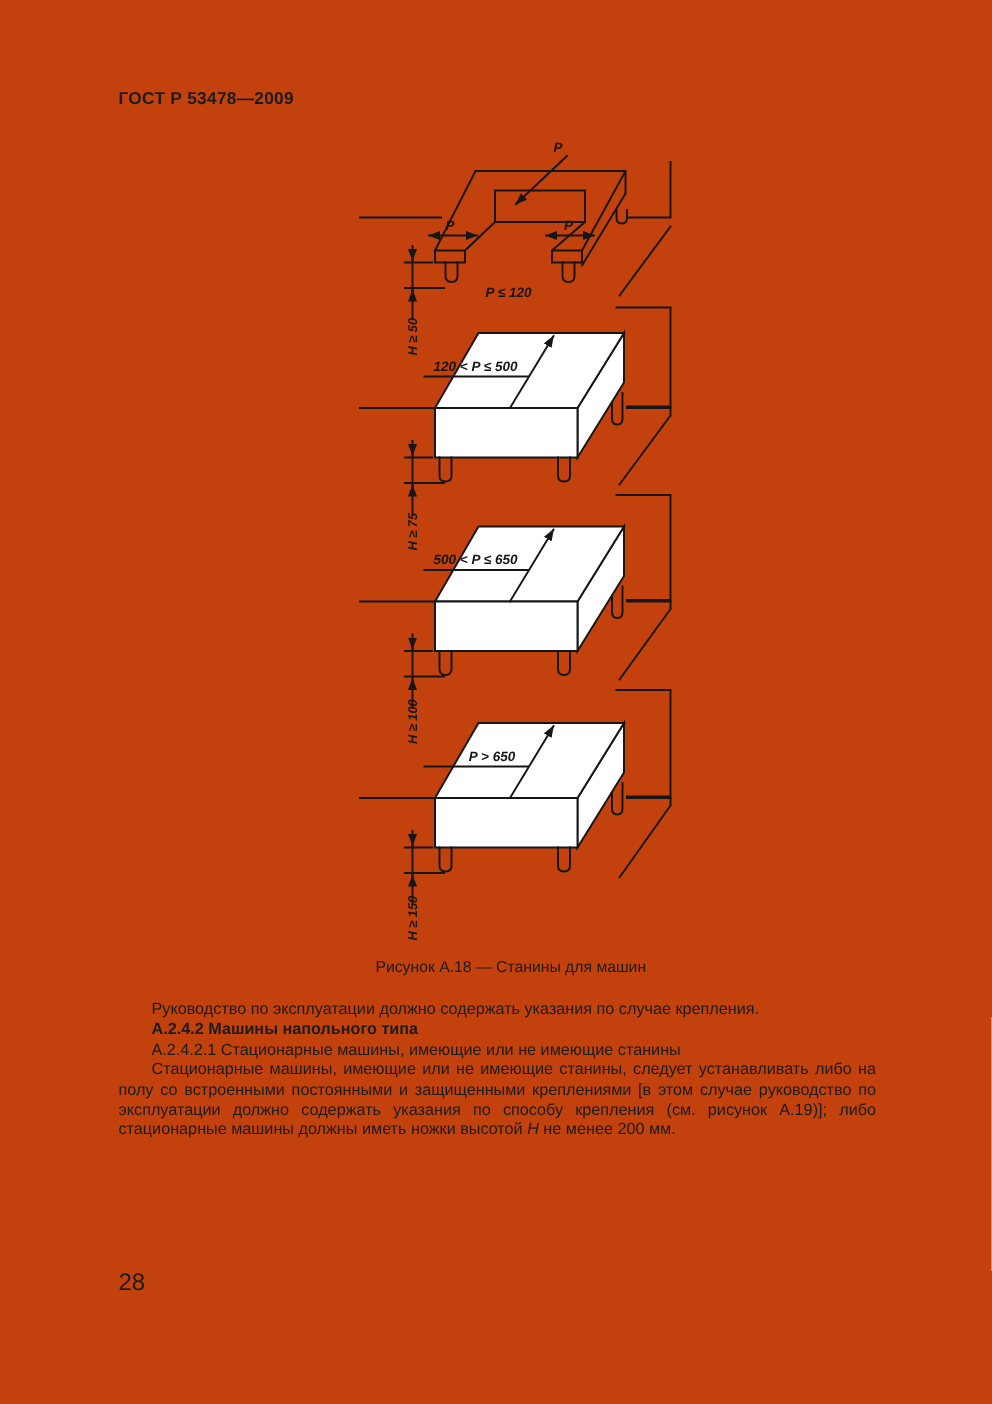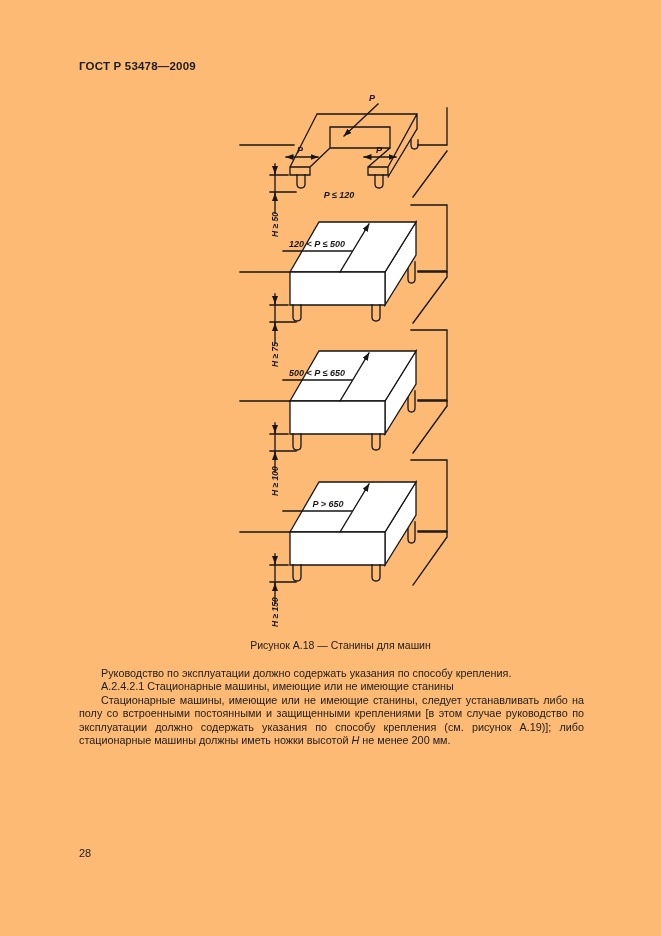--- a/index.html
+++ b/index.html
@@ -1,32 +1,32 @@
 <!DOCTYPE html>
 <html><head>
 <meta charset="utf-8">
 <style>
   html,body{margin:0;padding:0;background:#e8e8e8;}
-  .page{position:relative;width:661px;height:936px;background:#fdba74;overflow:hidden;
+  .page{position:relative;width:661px;height:936px;background:#c2410c;overflow:hidden;
         font-family:"Liberation Sans",sans-serif;color:#1c1c1c;}
   .doc-header{position:absolute;top:60px;left:79px;font-size:11.5px;font-weight:bold;letter-spacing:.2px;}
   .fig-svg{position:absolute;left:238px;top:88px;}
   .ln{stroke:#161616;stroke-width:1.3;fill:none;stroke-linecap:square;}
   .face{fill:#ffffff;stroke:#161616;stroke-width:1.3;stroke-linejoin:miter;}
   .flb{font:italic 700 9px "Liberation Sans",sans-serif;fill:#161616;text-anchor:middle;}
   .hlb{font:italic 700 8.5px "Liberation Sans",sans-serif;fill:#161616;text-anchor:start;}
   .caption{position:absolute;top:639px;left:0;width:661px;box-sizing:border-box;padding-left:20px;
            text-align:center;font-size:10.5px;}
   .bodytext{position:absolute;top:667px;left:79px;width:505px;font-size:10.8px;line-height:13.4px;
             text-align:justify;}
   .bodytext p{margin:0;text-indent:22px;}
   .b{font-weight:bold;}
   .i{font-style:italic;}
   sup{font-size:8px;line-height:0;}
-  .pagenum{position:absolute;top:847px;left:79px;font-size:11px;}
+  .pagenum{position:absolute;top:847px;left:79px;font-size:16px;}
 </style>
 </head>
 <body>
 
 <div class="page">
 
   <div class="doc-header">ГОСТ Р 53478—2009</div>
 
   <svg class="fig-svg" width="212" height="545" viewBox="0 0 212 545">
     <defs>
@@ -95,20 +95,21 @@
       <use href="#slab" y="382"></use>
       <text class="flb" x="90" y="419">P &gt; 650</text>
       <use href="#hdim" x="37" y="477"></use>
       <text class="hlb" transform="translate(40,539) rotate(-90)">H ≥ 150</text>
     </g>
   </svg>
 
   <div class="caption">Рисунок А.18 — Станины для машин</div>
 
   <div class="bodytext">
-    <p>Руководство по эксплуатации должно содержать указания по способу крепления.</p>
+    <p>Руководство по эксплуатации должно содержать указания по случае крепления.</p>
+    <p class="b">А.2.4.2  Машины напольного типа</p>
     <p>А.2.4.2.1  Стационарные машины, имеющие или не имеющие станины</p>
     <p><span>Стационарные машины, имеющие или не имеющие станины, следует устанавливать либо на полу со встроенными постоянными и защищенными креплениями [в этом случае руководство по эксплуатации должно содержать указания по способу крепления (см. рисунок А.19)]; либо стационарные машины должны иметь ножки высотой </span><span class="i">H</span><span> не менее 200 мм.</span></p>
   </div>
 
   <div class="pagenum">28</div>
 
 </div>
 
 </body></html>

